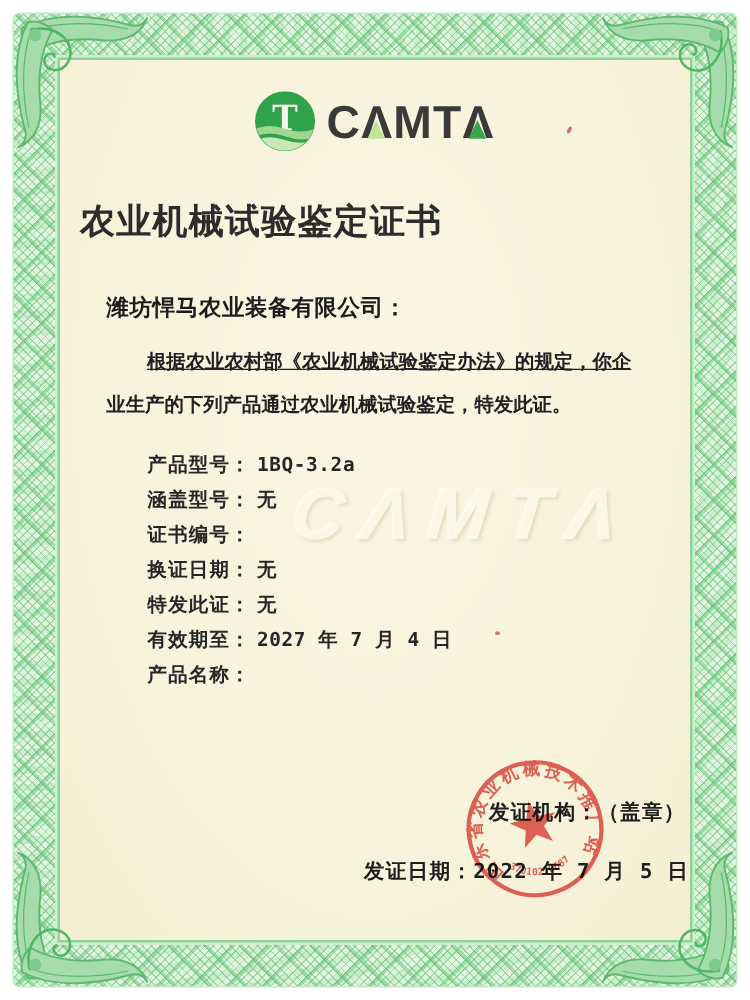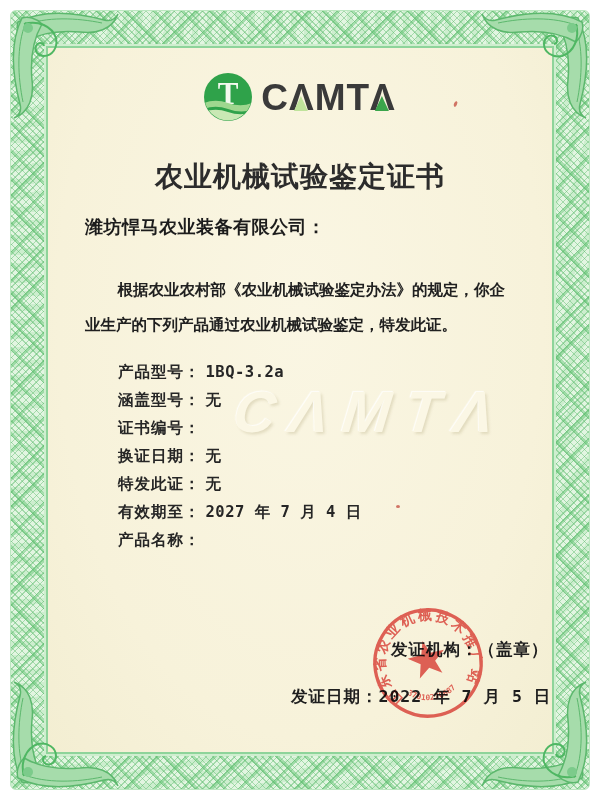--- a/index.html
+++ b/index.html
@@ -39,28 +39,28 @@
   }
 
   
   .brand{position:absolute;left:0;right:0;top:22px;display:flex;justify-content:center;align-items:center;gap:9px;height:54px;}
   .wordmark{display:flex;align-items:center;font:700 37px "Liberation Sans",sans-serif;color:#3a3a3a;letter-spacing:1px;line-height:1;}
   .wordmark .lam{position:relative;display:inline-block;}
   .wordmark .lam i{position:absolute;left:50%;bottom:5px;transform:translateX(-58%);width:0;height:0;border-style:solid;border-width:0 7px 15px 7px;border-color:transparent transparent #bfe39b transparent;}
   .wordmark .lam.dark i{border-bottom-color:#3aa54b;}
 
   
-  .title{position:absolute;left:0;right:0;top:110px;margin:0;text-align:center;
+  .title{position:absolute;left:16px;right:0;top:110px;margin:0;
     font:700 28px "Liberation Serif",serif;letter-spacing:1px;color:#2c2c2c;}
 
   
-  .addressee{position:absolute;left:37px;top:167px;font:700 18px "Liberation Sans",sans-serif;color:#1c1c1c;letter-spacing:.5px;}
+  .addressee{position:absolute;left:37px;top:186px;font:700 18px "Liberation Sans",sans-serif;color:#1c1c1c;letter-spacing:.5px;}
   .body-par{position:absolute;left:37px;top:224px;width:434px;color:#202020;
     font:600 15.5px "Liberation Sans",sans-serif;line-height:35px;text-align:justify;}
-  .body-par .line1{text-indent:2.1em;}
+  .body-par .line1{text-indent:2.1em;text-decoration:underline;}
 
   
   .fields{position:absolute;left:70px;top:310px;}
   .field-row{height:28px;display:flex;align-items:center;white-space:nowrap;}
   .field-label{font:700 15.5px "Liberation Sans",sans-serif;color:#262626;letter-spacing:1px;}
   .field-value{margin-left:5px;font:700 15.5px "DejaVu Sans Mono","Liberation Sans",sans-serif;color:#262626;letter-spacing:.5px;}
 
   
   .issuer-line{position:absolute;left:331px;top:591px;white-space:nowrap;z-index:2;margin-left:12px;}
   .date-line{position:absolute;left:243px;top:638px;white-space:nowrap;z-index:2;}

